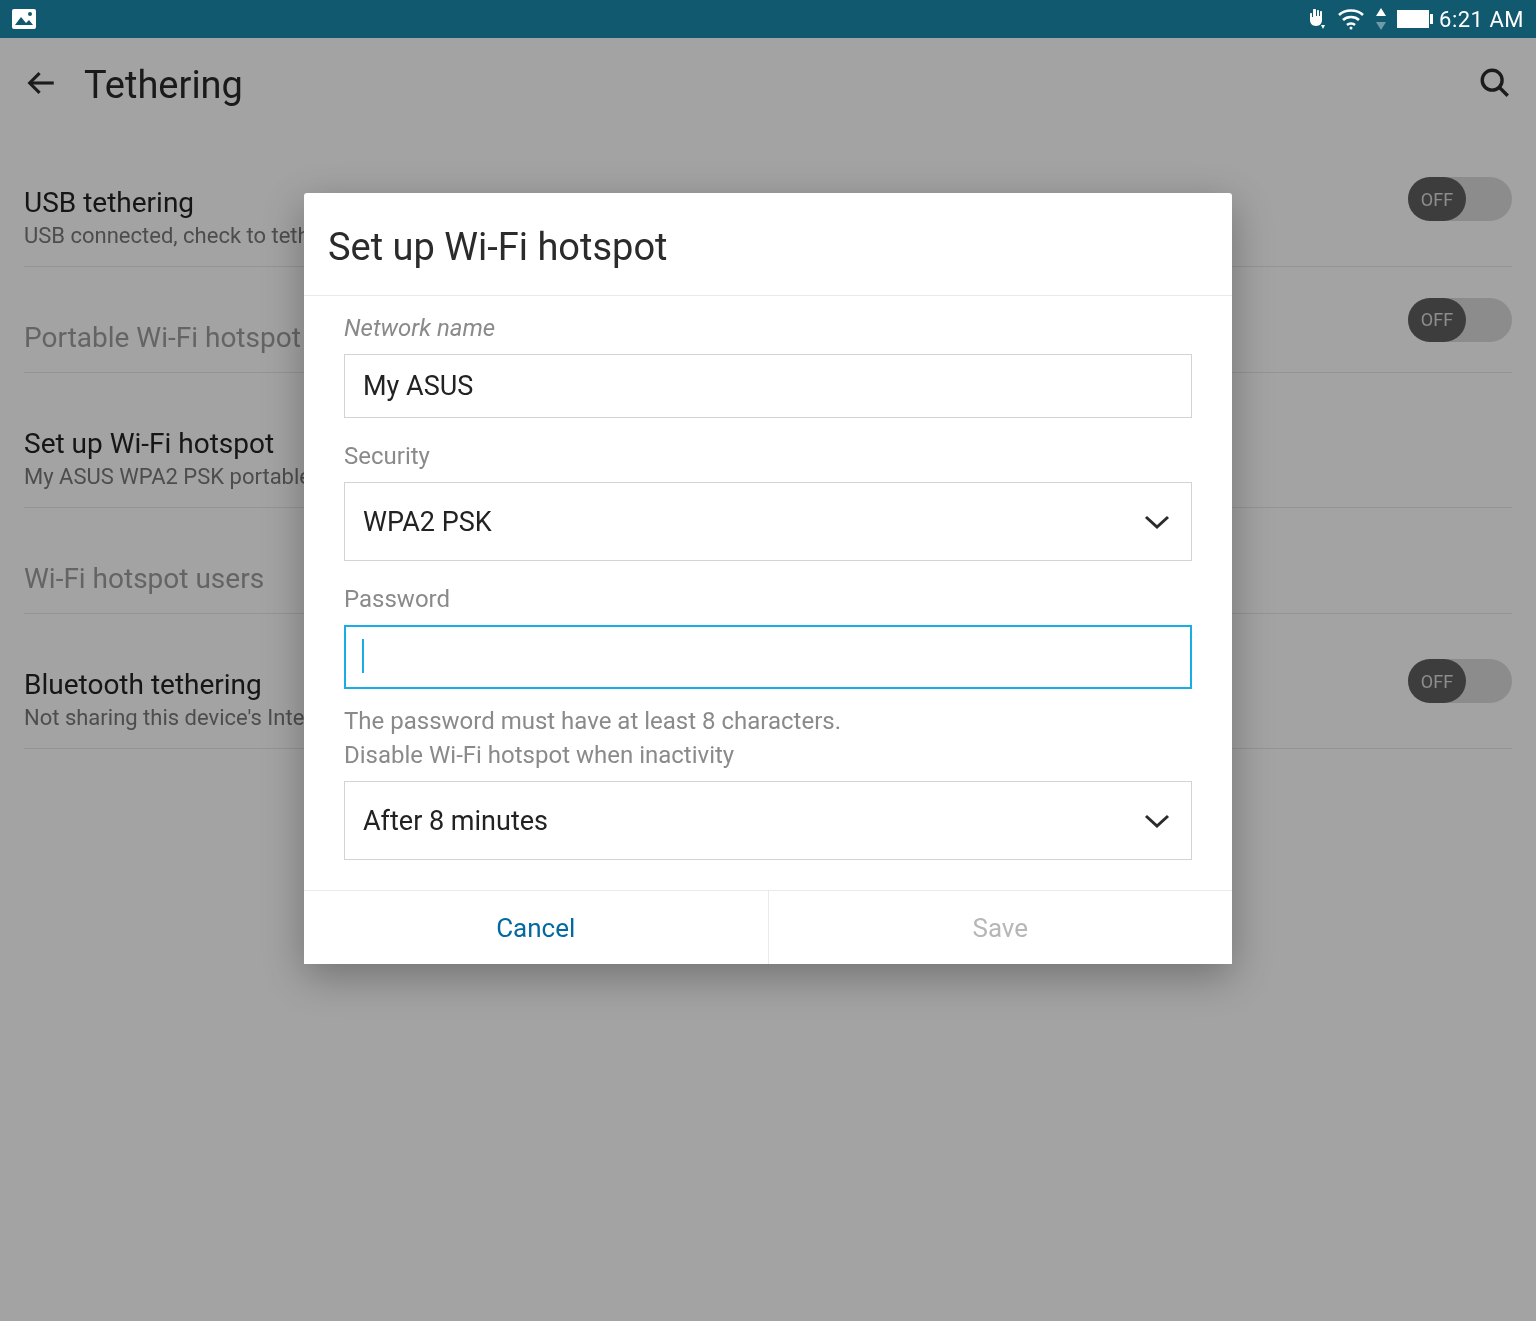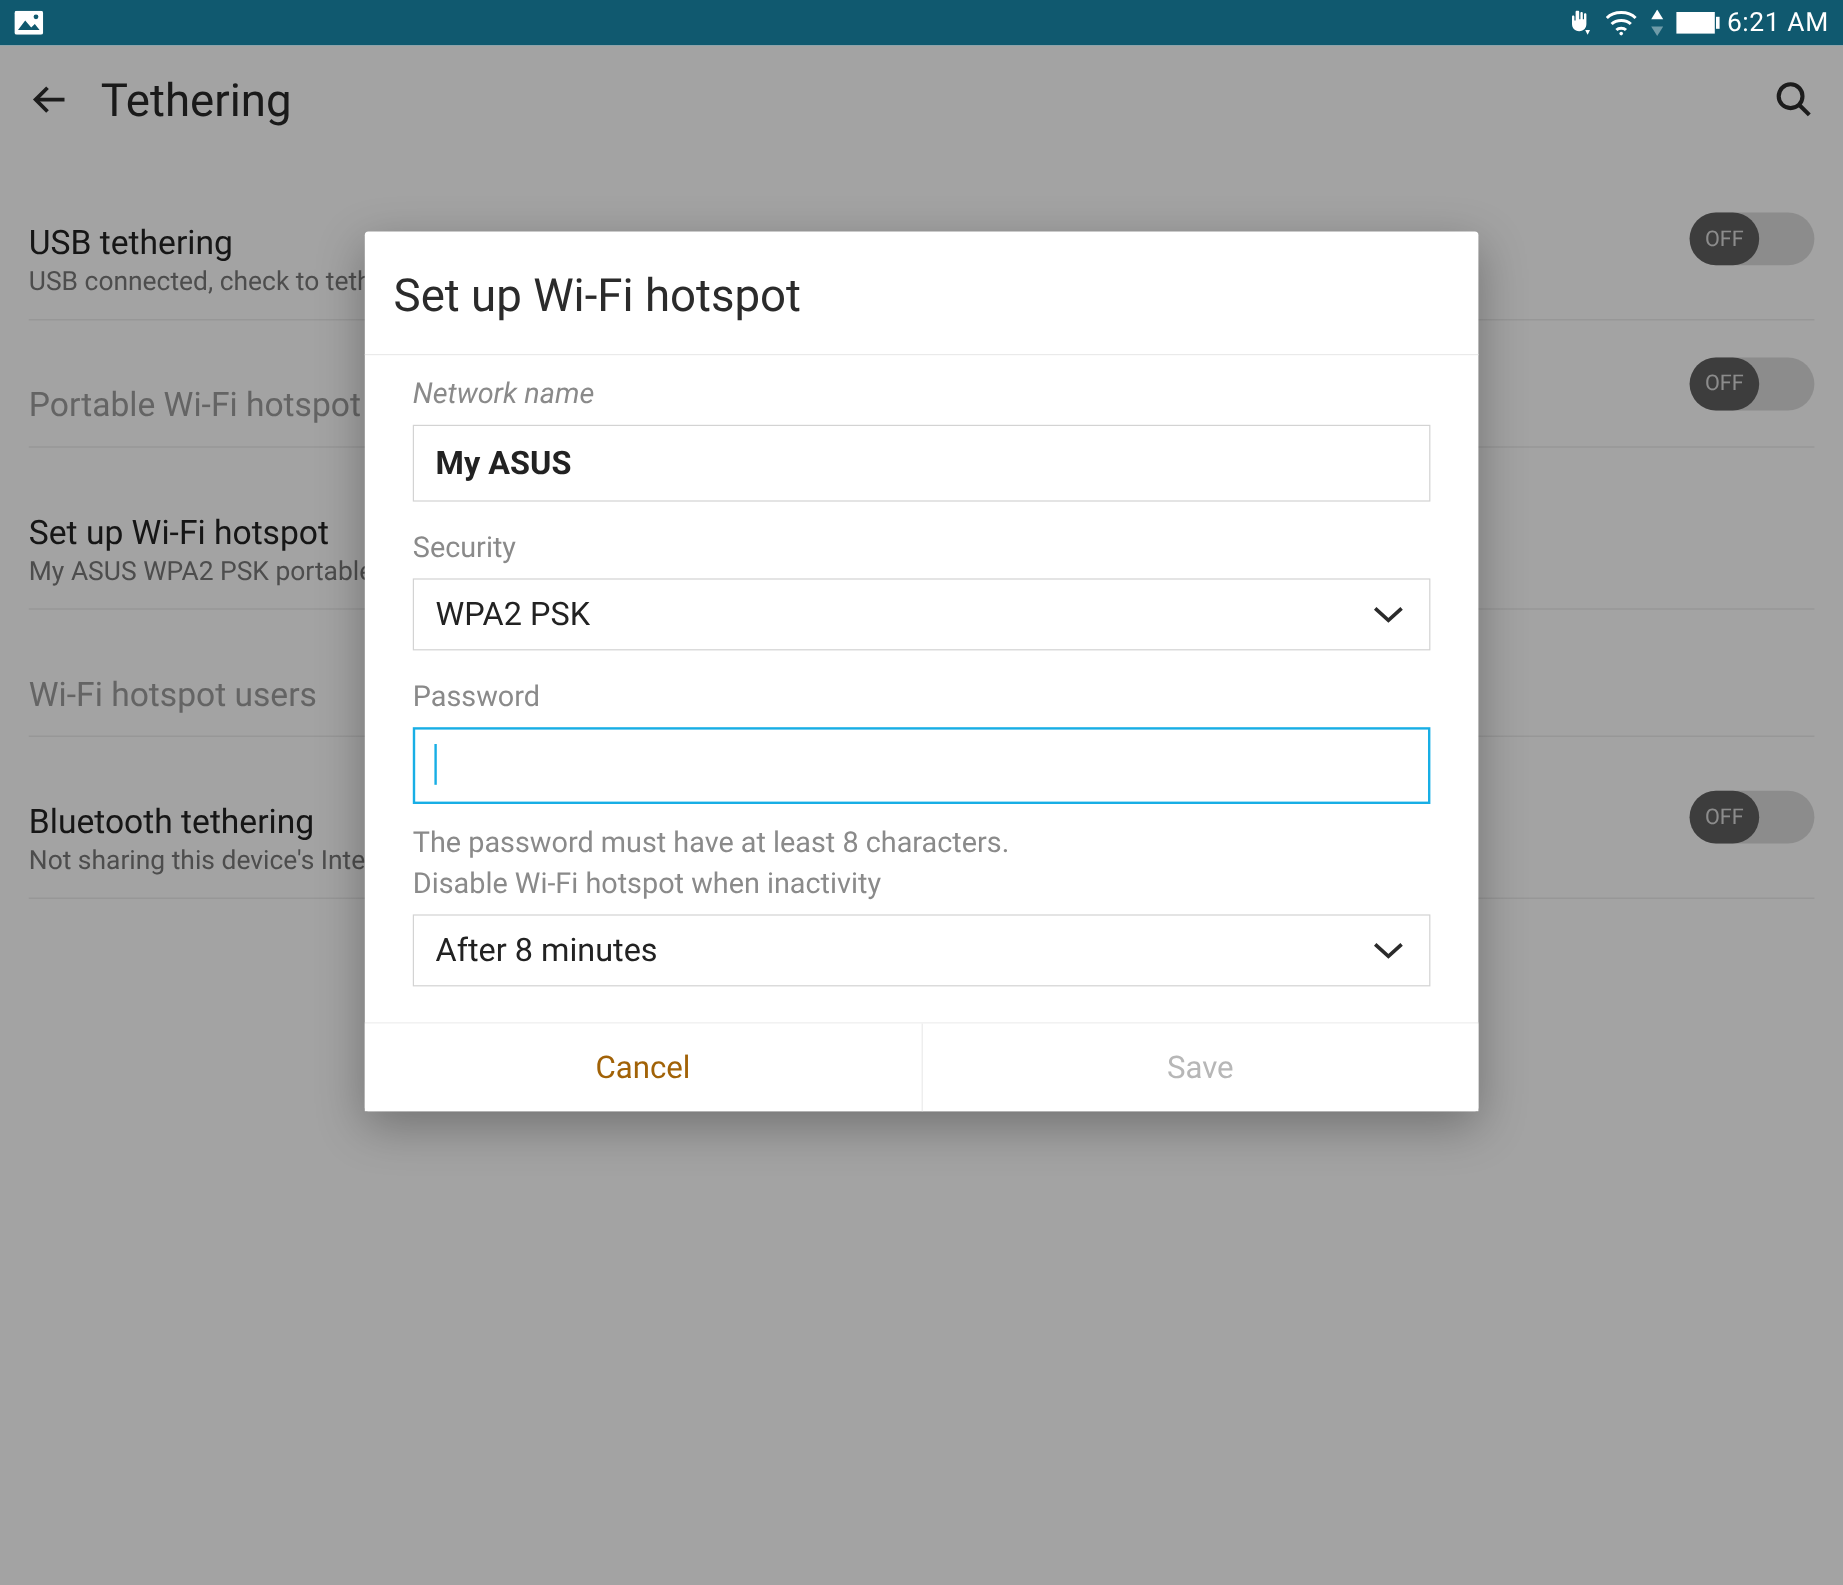--- a/index.html
+++ b/index.html
@@ -29,36 +29,36 @@
   .toggle{ width:104px; height:44px; border-radius:22px; background:#d8d8d8; position:relative;}
   .toggle .knob{ position:absolute; left:0; top:0; width:58px; height:44px; border-radius:22px; background:#5f5f5f; color:#d8d8d8; font-size:18px; display:flex; align-items:center; justify-content:center;}
   
   
   .overlay{ position:absolute; inset:0; background:rgba(0,0,0,0.35);}
   .dialog{ position:absolute; left:50%; transform:translateX(-50%); top:155px; width:928px; background:#fff; box-shadow:0 12px 40px rgba(0,0,0,0.3); border-radius:3px; display:flex; flex-direction:column;}
   .dialog-title{ padding:32px 24px 26px 24px; font-size:38px; color:#2b2b2b; border-bottom:1px solid #eaeaea;}
   .dialog-body{ padding:18px 40px 30px 40px;}
   .form-label{ font-size:24px; color:#8a8a8a; margin-bottom:12px; margin-top:6px;}
   .form-label.first{margin-top:0;font-style:italic;}
-  .textfield{ width:100%; height:64px; border:1px solid #d3d3d3; font-size:27px; padding:0 18px; color:#222; outline:none; background:#fff;font-weight:bold;}
+  .textfield{ width:100%; height:64px; border:1px solid #d3d3d3; font-size:27px; padding:0 18px; color:#222; outline:none; background:#fff;}
   .textfield.focused{ border:2px solid #18aee5; padding:0 17px;}
   .textfield.focused::placeholder{color:transparent;}
   .caret{ position:relative; }
   .caret::after{ content:""; position:absolute; left:18px; top:14px; width:2px; height:34px; background:#18aee5;}
-  .select{ width:100%; height:60px; border:1px solid #d3d3d3; font-size:27px; padding:0 18px; color:#222; display:flex; align-items:center; background:#fff; position:relative;}
+  .select{ width:100%; height:79px; border:1px solid #d3d3d3; font-size:27px; padding:0 18px; color:#222; display:flex; align-items:center; background:#fff; position:relative;}
   .select .chev{ position:absolute; right:20px; top:50%; transform:translateY(-50%);}
   .hint{ font-size:24px; color:#8a8a8a; margin-top:18px;}
   .checkbox-row{ display:flex; align-items:center; gap:14px; margin-top:20px; margin-bottom:16px;}
   .checkbox{ width:32px; height:32px; background:#07adef; position:relative; border-radius:2px;}
   .checkbox svg{position:absolute;left:3px;top:4px;}
   .checkbox-label{ font-size:27px; color:#2b2b2b;}
   .dialog-actions{ display:flex; border-top:1px solid #eaeaea; height:74px;}
   .dialog-actions button{ flex:1; background:#fff; border:none; font-size:26px; cursor:pointer;}
   .dialog-actions button + button{ border-left:1px solid #eaeaea;}
-  .dialog-actions .cancel{ color:#a16207;}
+  .dialog-actions .cancel{ color:#0369a1;}
   .dialog-actions .save{ color:#b7b7b7;}
   
   .spacer{height:18px;}
 </style>
 </head>
 <body>
 
 <div class="statusbar">
   <div class="left">
     <span>

